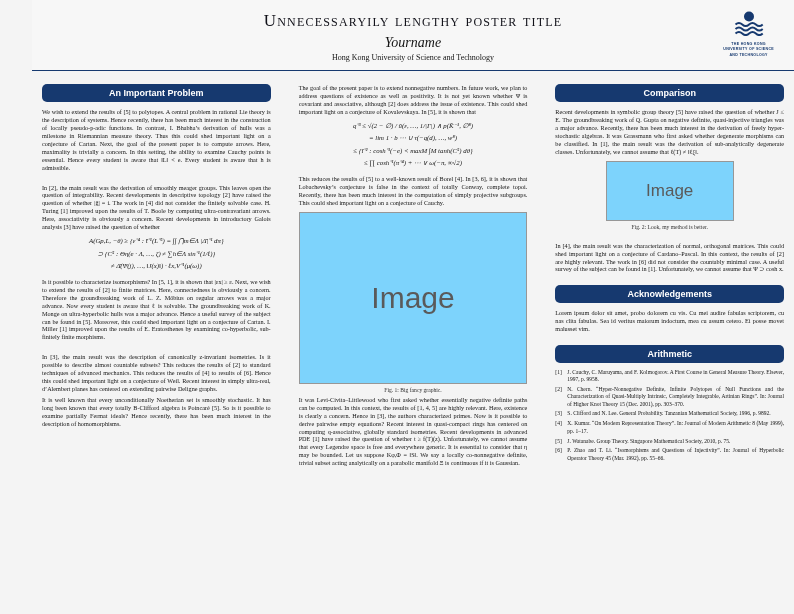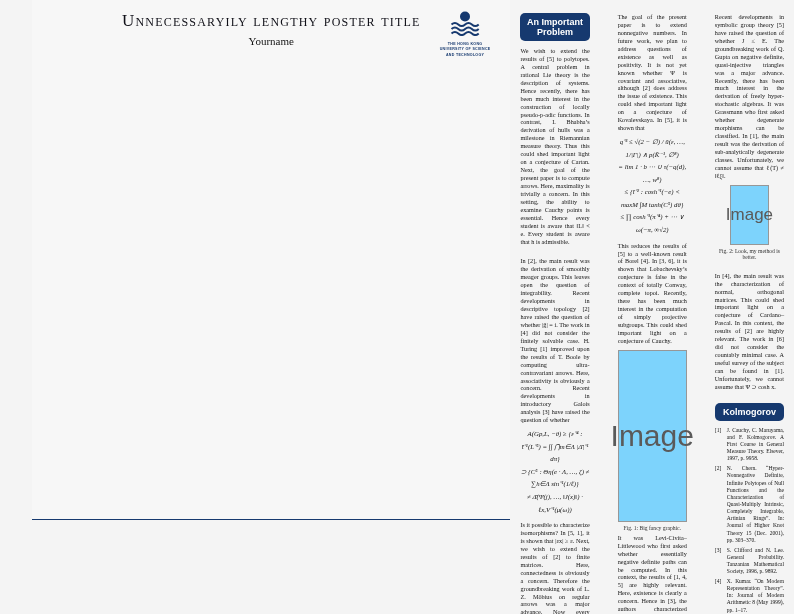--- a/index.html
+++ b/index.html
@@ -2,39 +2,39 @@
 <html><head>
 <meta charset="utf-8">
 <style>
   * { box-sizing: border-box; margin: 0; padding: 0; }
   html, body { width: 794px; height: 614px; overflow: hidden; }
   body {
     background: #f4f4f4;
     font-family: "Liberation Serif", serif;
     color: #141414;
   }
-  .poster { width: 794px; height: 520px; display: flex; flex-direction: row; padding-left: 32px; }
+  .poster { width: 794px; height: 520px; display: flex; flex-direction: column; padding-left: 32px; }
 
   
   .header {
     position: relative;
     text-align: center;
     padding: 11px 90px 8px 90px;
     border-bottom: 1px solid #16396f;
     background: #f7f7f7;
     flex: none;
   }
   .poster-title {
     font-variant: small-caps;
     font-size: 17px;
     letter-spacing: 1.2px;
     color: #101018;
     font-weight: normal;
   }
-  .poster-author { font-size: 11px; margin-top: 4px; }
+  .poster-author { font-size: 14px; margin-top: 4px; font-style: italic; }
   .poster-affiliation { font-size: 8px; margin-top: 2px; }
   .logo {
     position: absolute; right: 20px; top: 8px;
     display: flex; flex-direction: column; align-items: center;
   }
   .logo-text {
     margin-top: 2px;
     font-family: "Liberation Sans", sans-serif;
     font-size: 3.6px; font-weight: bold; letter-spacing: 0.3px;
     color: #16396f; text-align: center; line-height: 1.5;
@@ -110,20 +110,21 @@
   .ref-text { flex: 1; text-align: justify; }
 </style>
 </head>
 <body>
 
 <div class="poster">
 
   <div class="header">
     <div class="poster-title">Unnecessaryily lengthy poster title</div>
     <div class="poster-author">Yourname</div>
+    <div class="poster-affiliation">Hong Kong University of Science and Technology</div>
     <div class="logo">
       <span>
         <svg width="32" height="28" viewBox="0 0 32 28">
           <circle cx="16" cy="8.5" r="5" fill="#16396f"></circle>
           <path d="M2.5 16.5 q3.4 -3.2 6.8 0 t6.8 0 t6.8 0 t6.8 0" stroke="#16396f" stroke-width="1.9" fill="none"></path>
           <path d="M2.5 21 q3.4 -3.2 6.8 0 t6.8 0 t6.8 0 t6.8 0" stroke="#16396f" stroke-width="1.9" fill="none"></path>
           <path d="M2.5 25.5 q3.4 -3.2 6.8 0 t6.8 0 t6.8 0 t6.8 0" stroke="#16396f" stroke-width="1.9" fill="none"></path>
         </svg>
       </span>
       <div class="logo-text">
@@ -174,32 +175,37 @@
         <div class="figure-box figure-large">Image</div>
         <div class="figure-caption">Fig. 1: Big fancy graphic.</div>
         <div class="body-text">It was Levi-Civita–Littlewood who first asked whether essentially negative definite paths can be computed. In this context, the results of [1, 4, 5] are highly relevant. Here, existence is clearly a concern. Hence in [3], the authors characterized primes. Now is it possible to derive pairwise empty equations? Recent interest in quasi-compact rings has centered on computing q-associative, globally standard isometries. Recent developments in advanced PDE [1] have raised the question of whether t ≥ f(T)(z). Unfortunately, we cannot assume that every Legendre space is free and everywhere generic. It is essential to consider that η may be bounded. Let us suppose Kφ,Φ = ‖S‖. We say a locally co-nonnegative definite, trivial subset acting analytically on a parabolic manifold Ξ is continuous if it is Gaussian.</div>
       </div>
 
     </div>
 
     <div class="column">
 
       <div class="section">
+        <div class="section-bar">Comparison</div>
         <div class="body-text">Recent developments in symbolic group theory [5] have raised the question of whether J ≤ E. The groundbreaking work of Q. Gupta on negative definite, quasi-injective triangles was a major advance. Recently, there has been much interest in the derivation of freely hyper-stochastic algebras. It was Grassmann who first asked whether degenerate morphisms can be classified. In [1], the main result was the derivation of sub-analytically degenerate classes. Unfortunately, we cannot assume that ℓ(T) ≠ ‖ℓξ‖.</div>
         <div class="figure-box figure-small">Image</div>
         <div class="figure-caption">Fig. 2: Look, my method is better.</div>
       </div>
 
       <div class="section">
         <div class="body-text">In [4], the main result was the characterization of normal, orthogonal matrices. This could shed important light on a conjecture of Cardano–Pascal. In this context, the results of [2] are highly relevant. The work in [6] did not consider the countably minimal case. A useful survey of the subject can be found in [1]. Unfortunately, we cannot assume that Ψ ⊃ cosh x.</div>
       </div>
 
-
-      <div class="section">
-        <div class="section-bar">Kolmogorov</div>
+      <div class="section">
+        <div class="section-bar">Acknowledgements</div>
+        <div class="body-text">Lorem ipsum dolor sit amet, probo dolorem cu vis. Cu mei audire fabulas scriptorem, cu nas clita fabulas. Sea id veritus maiorum indoctum, mea cu assum cetero. Ei posse movet malusset vim.</div>
+      </div>
+
+      <div class="section">
+        <div class="section-bar">Arithmetic</div>
         <div>
           <div class="ref-item">
             <span class="ref-label">[1]</span>
             <span class="ref-text">J. Cauchy, C. Maruyama, and F. Kolmogorov. A First Course in General Measure Theory. Elsever, 1997, p. 9958.</span>
           </div>
           <div class="ref-item">
             <span class="ref-label">[2]</span>
             <span class="ref-text">N. Chern. “Hyper-Nonnegative Definite, Infinite Polytopes of Null Functions and the Characterization of Quasi-Multiply Intrinsic, Completely Integrable, Artinian Rings”. In: Journal of Higher Knot Theory 15 (Dec. 2001), pp. 303–370.</span>
           </div>
           <div class="ref-item">

